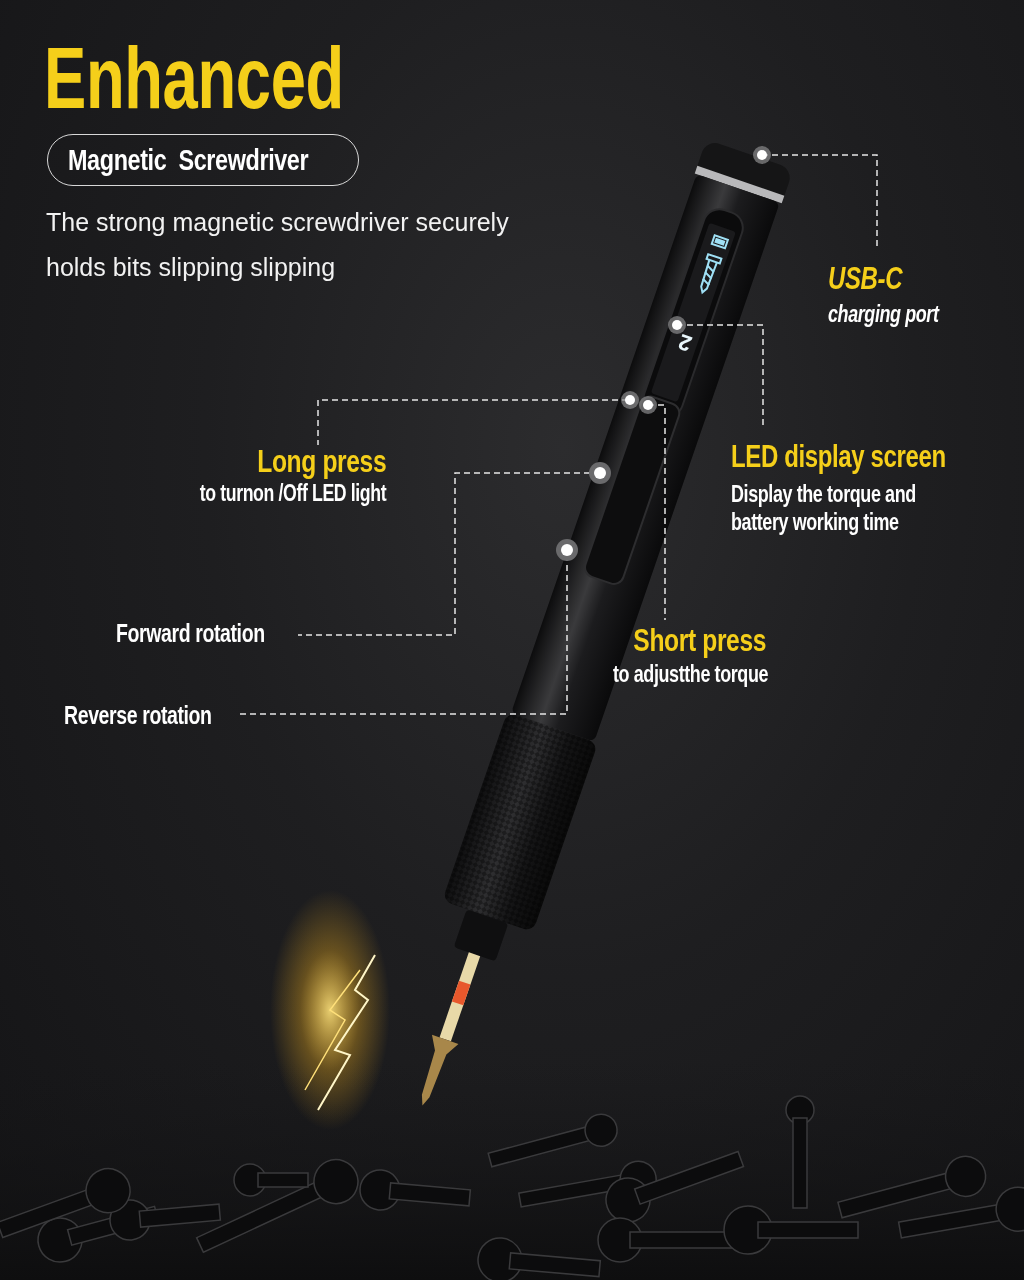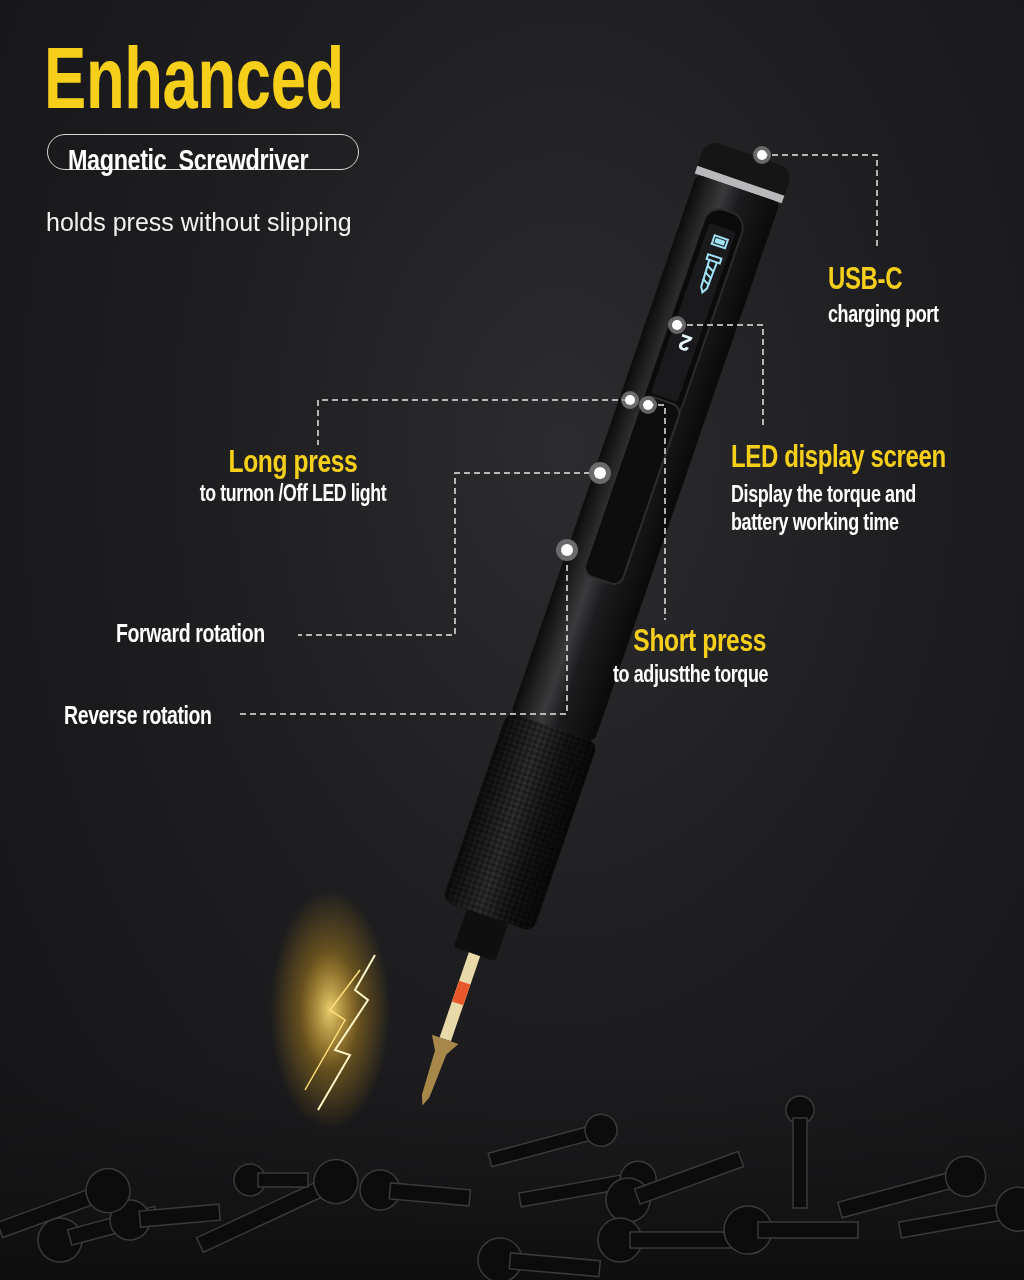--- a/index.html
+++ b/index.html
@@ -19,47 +19,47 @@
   }
   .yellow { color: #f5cf1a; }
 
   #headline {
     position: absolute; left: 44px; top: 30px;
     font-size: 88px; line-height: 96px;
     transform: scaleX(0.72);
   }
   #pill {
     position: absolute; left: 47px; top: 134px;
-    width: 312px; height: 36px;
+    width: 312px; height: 52px;
     border: 1.5px solid #d8d8d8; border-radius: 26px;
   }
   #pill-text {
     position: absolute; left: 20px; top: 8px;
     font-size: 30px; line-height: 34px;
     transform: scaleX(0.78);
   }
   #desc {
     position: absolute; left: 46px; top: 200px;
     font-size: 25px; line-height: 45px; color: #f2f2f2;
     width: 520px; font-weight: normal;
   }
 
   
   .label-title { font-size: 32px; line-height: 36px; }
   .label-sub { font-size: 23px; line-height: 28px; }
 
-  #usbc { position: absolute; left: 828px; top: 260px; }
+  #usbc { position: absolute; left: 828px; top: 260px; font-style: italic; }
   #usbc .label-title { transform: scaleX(0.75); }
   #usbc .label-sub { transform: scaleX(0.78); margin-top: 4px; }
 
   #led { position: absolute; left: 731px; top: 438px; }
   #led .label-title { transform: scaleX(0.75); }
   #led .label-sub { transform: scaleX(0.78); margin-top: 6px; }
 
-  #longpress { position: absolute; right: 638px; top: 443px; text-align: center; }
+  #longpress { position: absolute; right: 638px; top: 443px; text-align: right; }
   #longpress .label-title, #longpress .label-sub { transform-origin: right top; transform: scaleX(0.77); }
 
   #shortpress { position: absolute; left: 613px; top: 622px; text-align: right; }
   #shortpress .label-title { transform: scaleX(0.77); }
   #shortpress .label-sub { transform: scaleX(0.78); margin-top: 2px; }
 
   #fwd { position: absolute; left: 116px; top: 618px; font-size: 25px; line-height: 30px; transform: scaleX(0.78); }
   #rev { position: absolute; left: 64px; top: 700px; font-size: 25px; line-height: 30px; transform: scaleX(0.78); }
 
   svg#art { position: absolute; left: 0; top: 0; }
@@ -225,21 +225,22 @@
     <circle cx="567" cy="550" r="11" fill="#6a6a6c"></circle>
       <circle cx="567" cy="550" r="6" fill="#fff"></circle>
   </g>
 </svg>
 
 <div id="headline" class="condensed yellow">Enhanced</div>
 <div id="pill">
   <div id="pill-text" class="condensed" style="white-space:pre;">Magnetic  Screwdriver</div>
 </div>
 <div id="desc">
-  <div>holds press without slipping</div>
+  <div>The strong magnetic screwdriver securely</div>
+  <div>holds bits slipping slipping</div>
 </div>
 
 <div id="usbc">
   <div class="condensed yellow label-title">USB-C</div>
   <div class="condensed label-sub">charging port</div>
 </div>
 
 <div id="led">
   <div class="condensed yellow label-title">LED display screen</div>
   <div class="condensed label-sub">Display the torque and</div>

